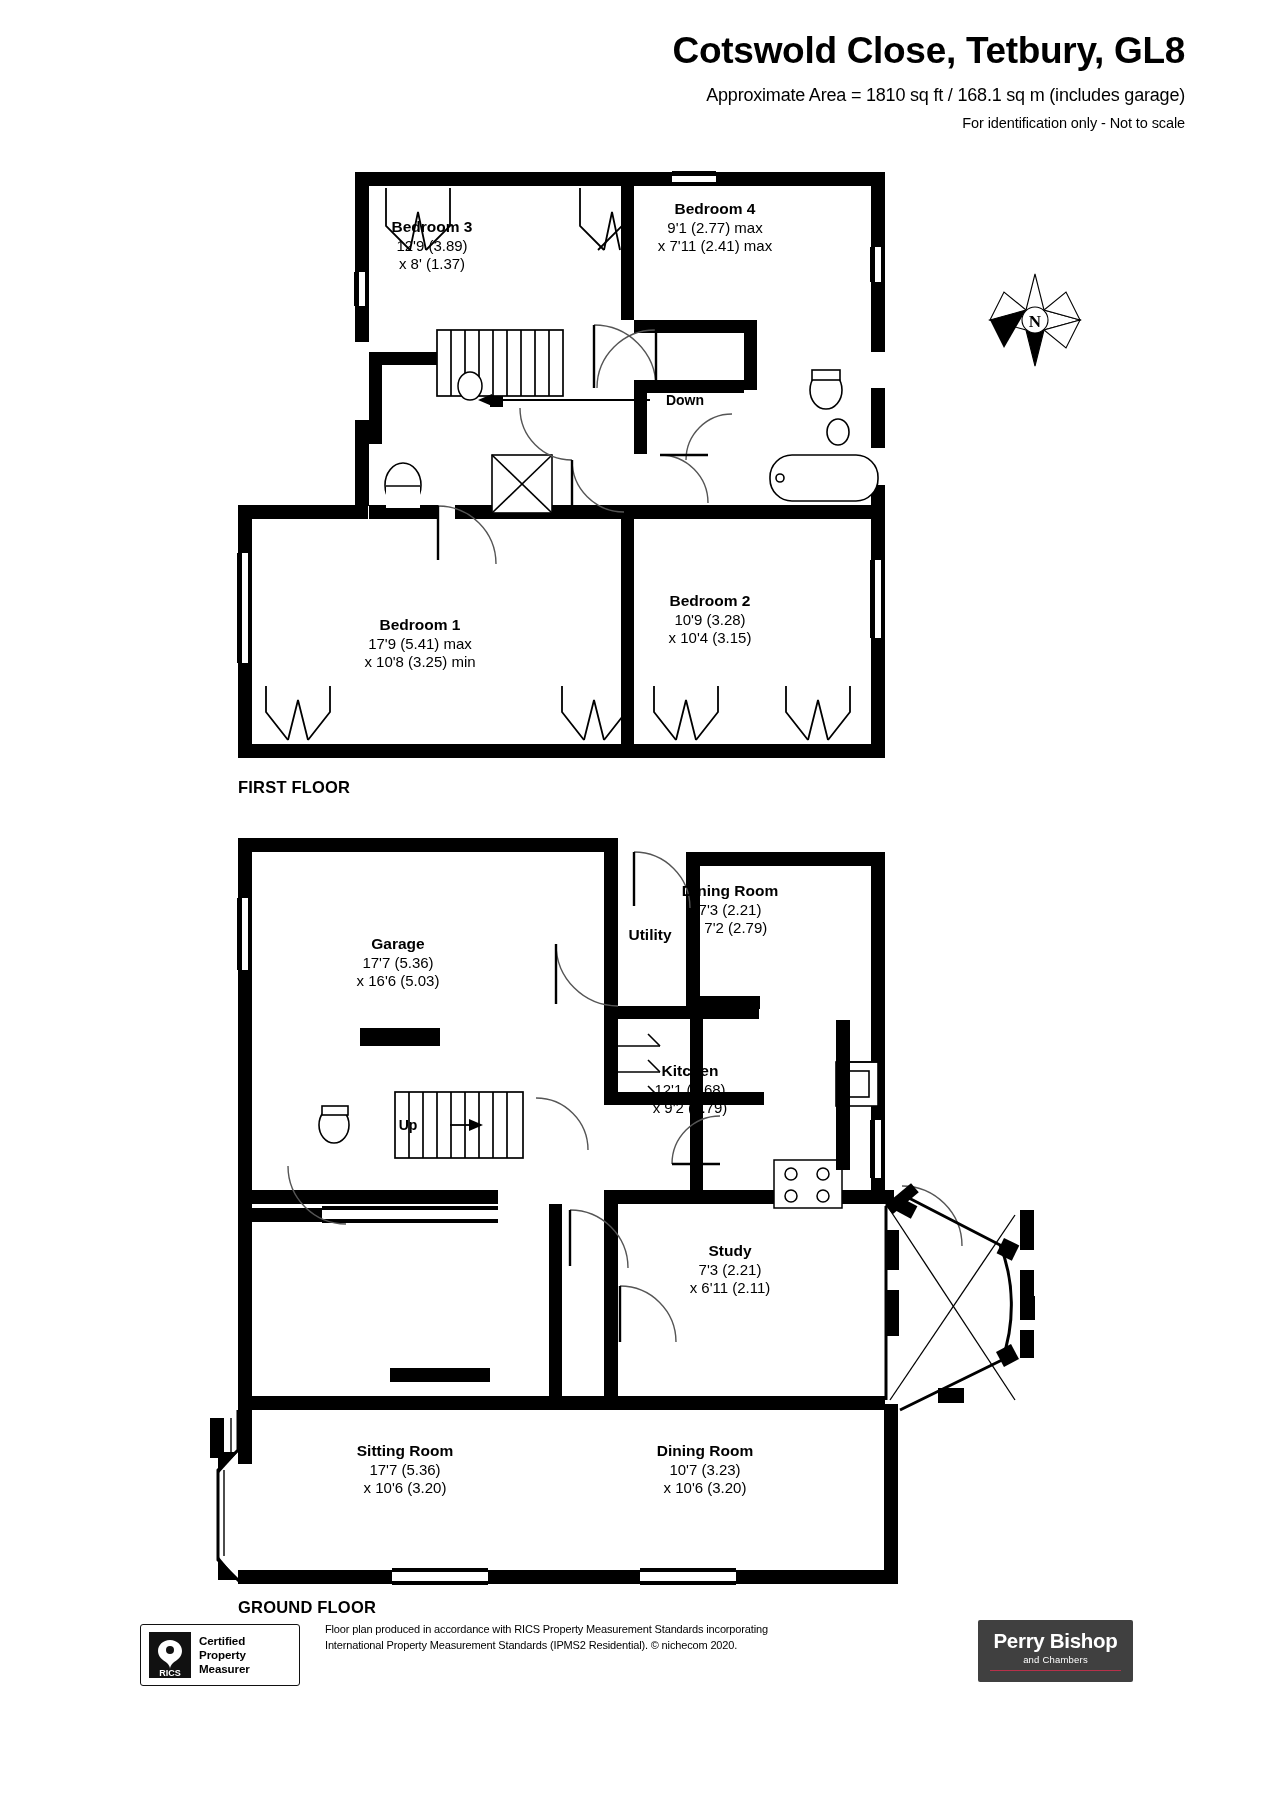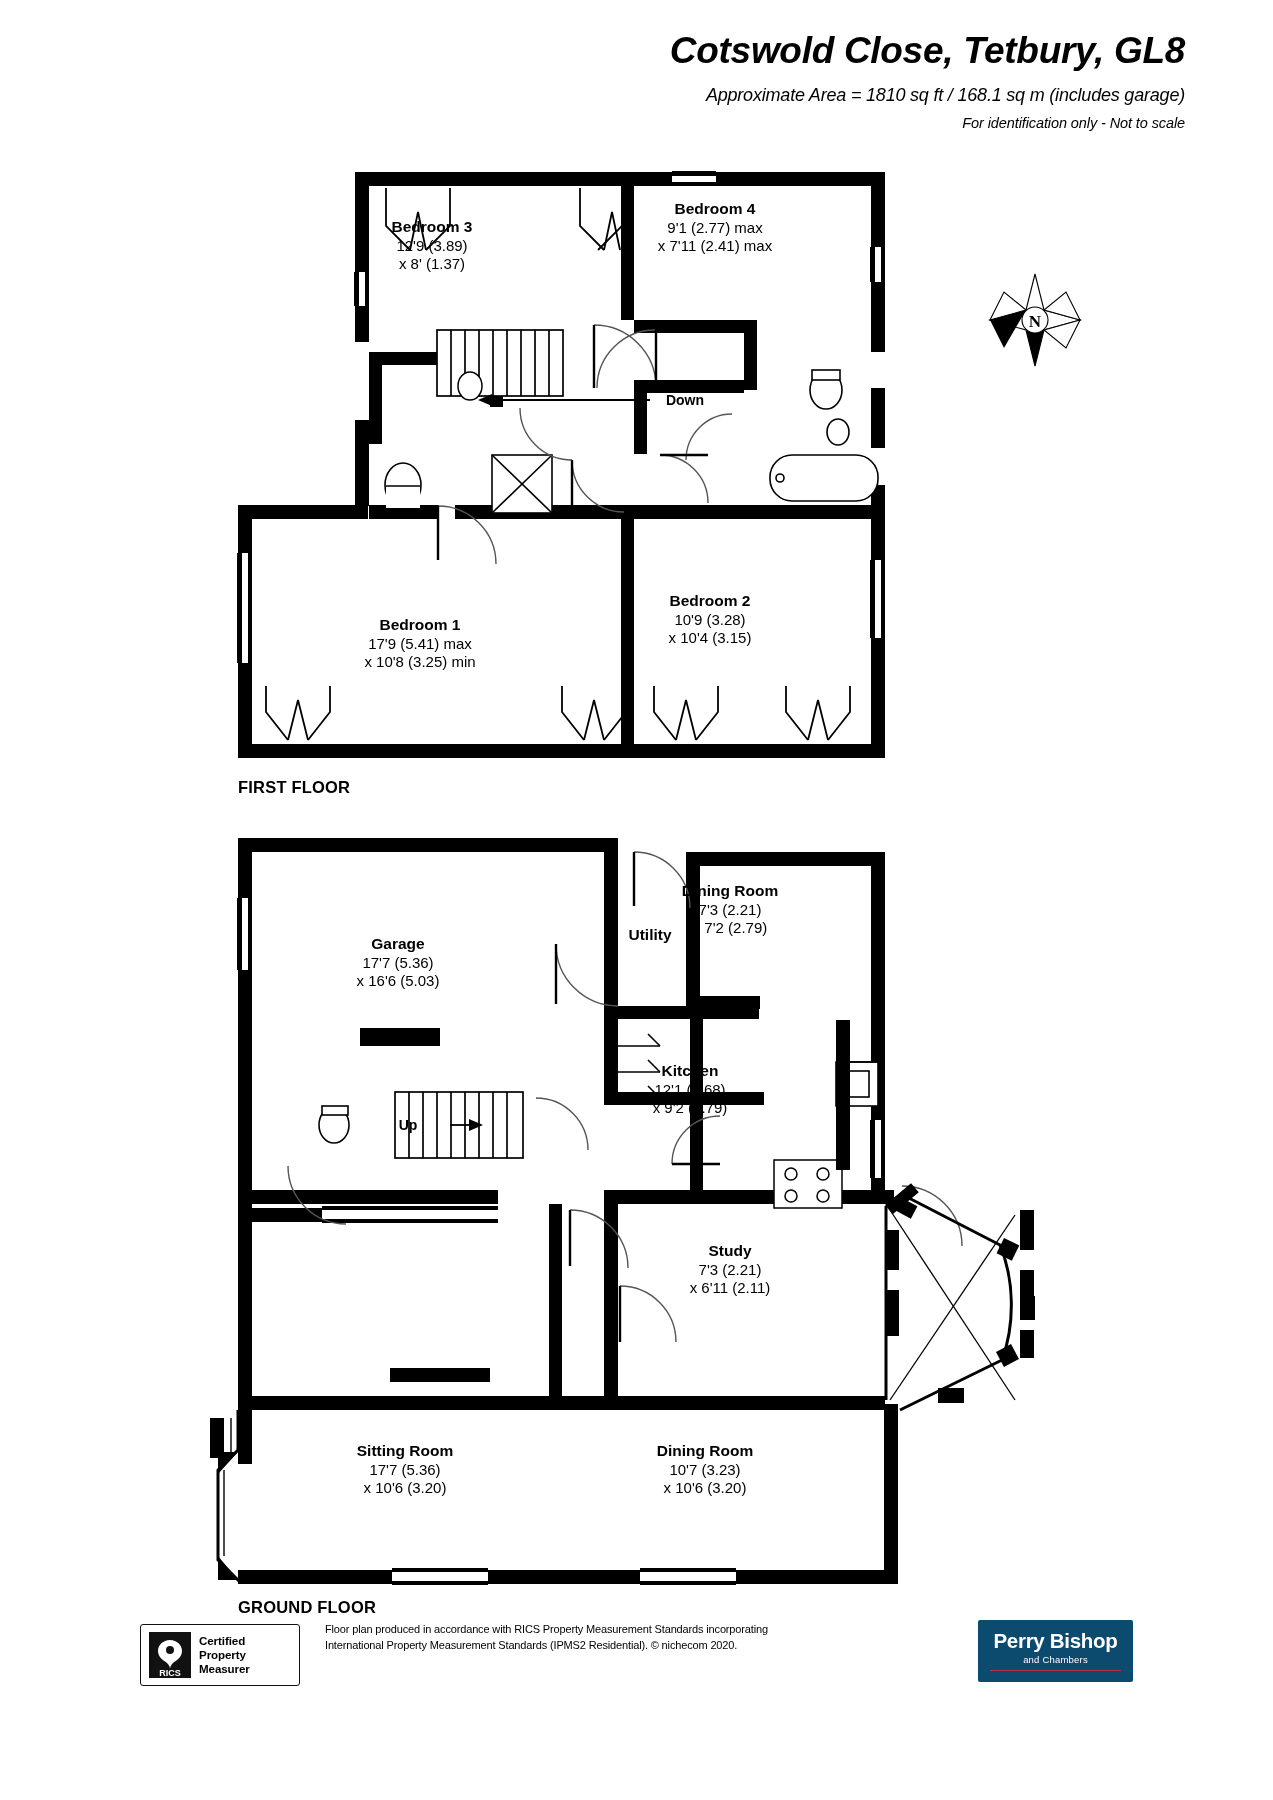--- a/index.html
+++ b/index.html
@@ -8,21 +8,21 @@
     width:1273px; height:1800px;
     background:#ffffff;
     font-family:"Liberation Sans", sans-serif;
     color:#000;
     position:relative;
     overflow:hidden;
   }
   .page { position:absolute; inset:0; }
 
   
-  .hdr { position:absolute; right:88px; top:30px; text-align:right;font-style:italic; }
+  .hdr { position:absolute; right:88px; top:30px; text-align:right; }
   .hdr-title { font-size:37px; font-weight:bold; letter-spacing:-0.3px; line-height:1.15; }
   .hdr-area { font-size:18px; margin-top:12px; letter-spacing:-0.2px; }
   .hdr-note { font-size:14.5px; margin-top:9px; letter-spacing:-0.1px; }
 
   
   svg.plan { position:absolute; left:0; top:0; width:1273px; height:1800px; }
 
   
   .lbl { position:absolute; text-align:center; line-height:1.22; white-space:nowrap; }
   .lbl .nm { font-size:15.5px; font-weight:bold;text-align:center; }
@@ -37,21 +37,21 @@
     border:1.6px solid #111; border-radius:3px;
     display:flex; align-items:center; padding:0 7px; gap:7px; background:#fff;
   }
   .rics-mark { width:44px; height:48px; position:relative; flex:0 0 auto; }
   .rics-txt { font-size:11.6px; font-weight:bold; line-height:1.22; letter-spacing:-0.1px; }
 
   .disclaimer { position:absolute; left:325px; top:1622px; font-size:11px; line-height:1.42; letter-spacing:-0.15px; }
 
   .pb-logo {
     position:absolute; left:978px; top:1620px; width:155px; height:62px;
-    background:#0c4a6e; color:#fff; border-radius:2px;
+    background:#404040; color:#fff; border-radius:2px;
     display:flex; flex-direction:column; align-items:center; justify-content:center;
   }
   .pb-name { font-size:20.5px; font-weight:bold; line-height:1; letter-spacing:-0.3px; }
   .pb-sub { font-size:9.5px; margin-top:3px; letter-spacing:0.2px; }
   .pb-rule { width:84%; height:1.4px; background:#b8314a; margin-top:5px; }
 
   
   .compass { position:absolute; left:970px; top:270px; width:130px; height:100px; }
 </style>
 </head>

